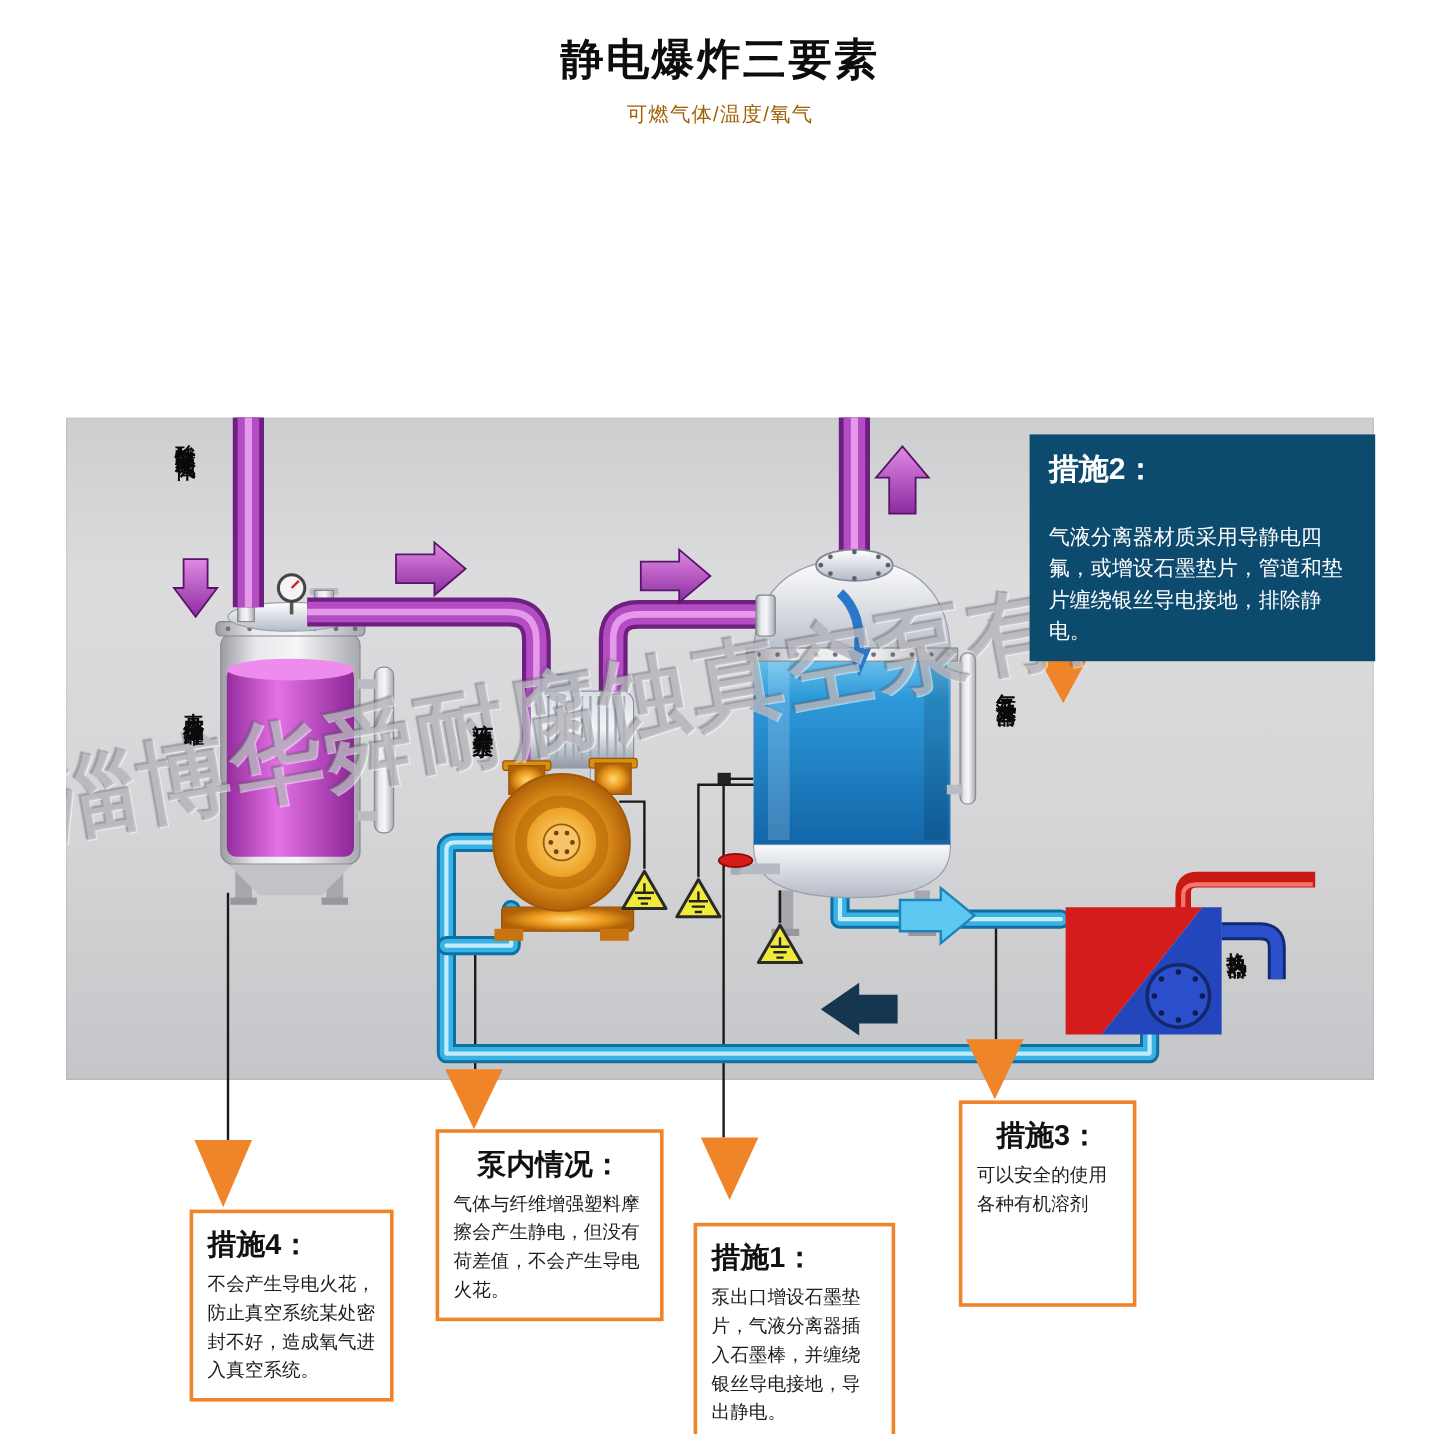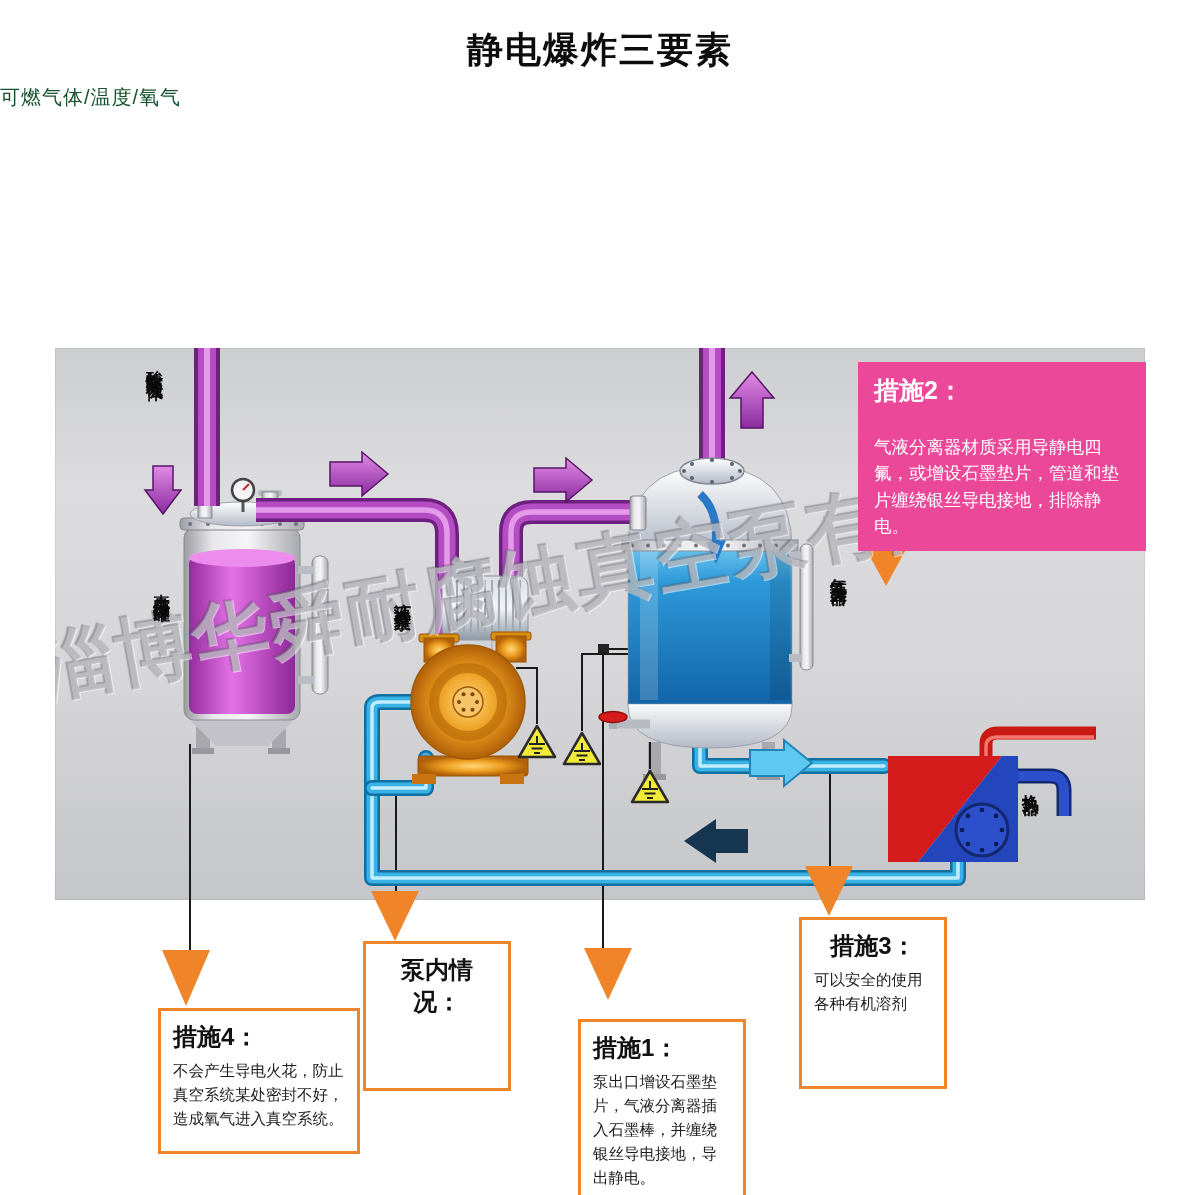--- a/index.html
+++ b/index.html
@@ -1,36 +1,36 @@
 <!DOCTYPE html>
 <html><head>
 <meta charset="utf-8">
 <style>
   html,body{margin:0;padding:0;background:#fff;}
   .page{position:relative;width:1200px;height:1195px;background:#fff;overflow:hidden;
         font-family:"Liberation Sans","DejaVu Sans",sans-serif;color:#111;}
   .intro{margin:34px 58px 0 60px;font-size:23px;line-height:38px;text-align:justify;
          text-indent:2em;color:#161616;font-weight:500;}
   .title{margin:26px 16px 0;text-align:center;font-size:36px;font-weight:700;letter-spacing:2px;color:#0d0d0d;}
-  .subtitle{margin-top:9px;font-size:20px;letter-spacing:1px;color:#14532d;}
+  .subtitle{margin-top:9px;text-align:center;font-size:17px;letter-spacing:1px;color:#a16207;}
   .panel{position:absolute;left:55px;top:348px;width:1090px;height:552px;
          background:linear-gradient(180deg,#cdced0 0%,#dcdcde 25%,#d6d6d8 60%,#c5c6c9 100%);
          box-shadow:inset 0 0 0 1px rgba(0,0,0,.06);z-index:1;}
   .overlay{position:absolute;left:0;top:0;width:1200px;height:1195px;pointer-events:none;z-index:4;}
   .wm-clip{position:absolute;left:55px;top:348px;width:1090px;height:552px;overflow:hidden;
            z-index:5;pointer-events:none;}
   .watermark{position:absolute;left:-25px;top:168px;width:1190px;font-size:76px;font-weight:700;
              white-space:nowrap;transform:rotate(-10deg);color:rgba(148,148,157,.42);
              text-shadow:1px 1px 0 rgba(255,255,255,.55),-1px -1px 1px rgba(70,70,80,.35);
              letter-spacing:2px;}
   .vlabel{position:absolute;writing-mode:vertical-rl;text-orientation:upright;font-weight:700;
           font-size:17px;letter-spacing:3px;color:#0a0a0a;z-index:6;line-height:1;}
   .callout{position:absolute;z-index:6;box-sizing:border-box;}
   .callout.white{background:#fff;border:3px solid #f08428;padding:10px 12px;}
-  .callout.navy{background:#ec4899;padding:12px 16px;color:#fff;}
+  .callout.navy{background:#0c4a6e;padding:12px 16px;color:#fff;}
   .c-title{font-weight:700;}
   .navy .c-title{font-size:25px;margin-bottom:7px;}
   .navy .c-body{font-size:17.5px;line-height:1.5;margin-top:27px;}
   .white .c-title{font-size:24px;color:#111;margin-bottom:6px;}
   .white .c-body{font-size:15.5px;line-height:1.55;color:#1c1c1c;}
   .t-center{text-align:center;}
 </style>
 </head>
 <body>
 
@@ -293,27 +293,28 @@
   <div class="vlabel" style="left:153px;top:580px;">真空缓冲罐</div>
   <div class="vlabel" style="left:394px;top:590px;">液环真空泵</div>
   <div class="vlabel" style="left:830px;top:564px;">气液分离器</div>
   <div class="vlabel" style="left:1022px;top:780px;">换热器</div>
 
   <div class="callout navy" style="left:858px;top:362px;width:288px;min-height:178px;">
     <div class="c-title">措施2：</div>
     <div class="c-body">气液分离器材质采用导静电四氟，或增设石墨垫片，管道和垫片缠绕银丝导电接地，排除静电。</div>
   </div>
 
-  <div class="callout white" style="left:158px;top:1008px;width:202px;min-height:146px;">
+  <div class="callout white" style="left:158px;top:1008px;width:170px;min-height:146px;">
     <div class="c-title">措施4：</div>
     <div class="c-body">不会产生导电火花，防止真空系统某处密封不好，造成氧气进入真空系统。</div>
   </div>
 
-  <div class="callout white" style="left:363px;top:941px;width:148px;min-height:150px;">
+  <div class="callout white" style="left:363px;top:941px;width:190px;min-height:150px;">
     <div class="c-title t-center">泵内情况：</div>
+    <div class="c-body">气体与纤维增强塑料摩擦会产生静电，但没有荷差值，不会产生导电火花。</div>
   </div>
 
   <div class="callout white" style="left:578px;top:1019px;width:168px;min-height:148px;">
     <div class="c-title">措施1：</div>
     <div class="c-body">泵出口增设石墨垫片，气液分离器插入石墨棒，并缠绕银丝导电接地，导出静电。</div>
   </div>
 
   <div class="callout white" style="left:799px;top:917px;width:148px;min-height:172px;">
     <div class="c-title t-center">措施3：</div>
     <div class="c-body">可以安全的使用各种有机溶剂</div>

